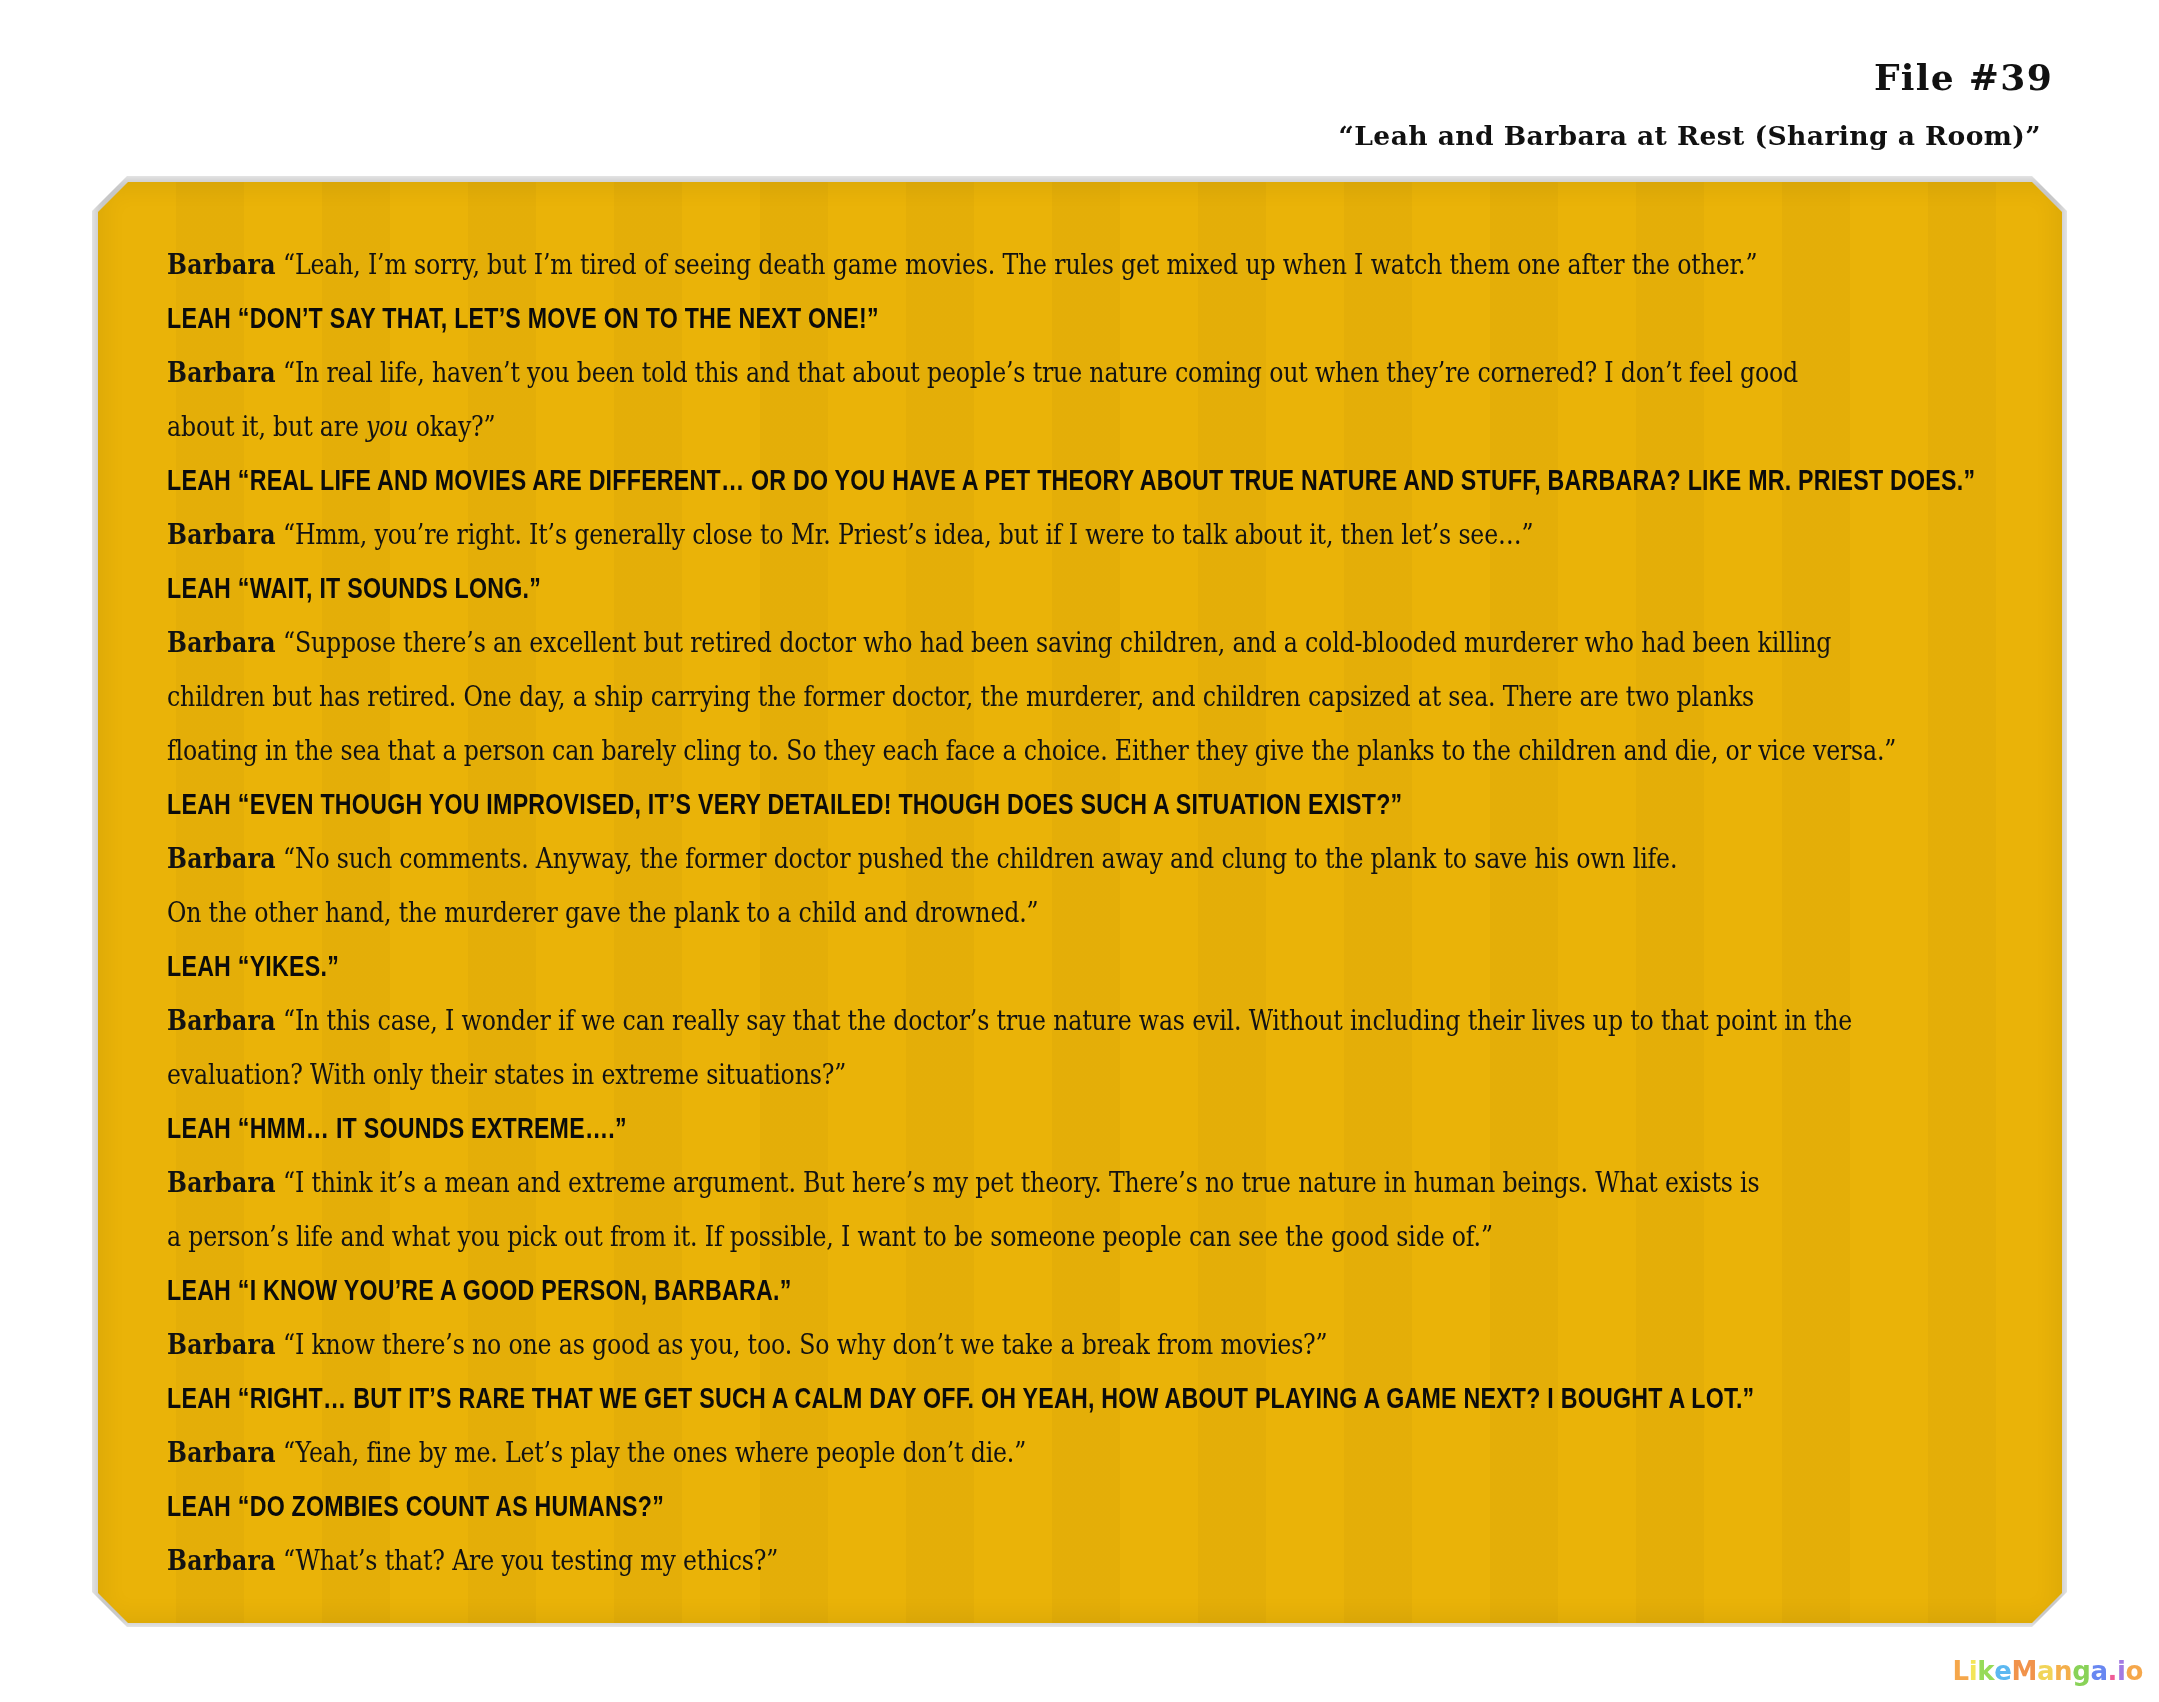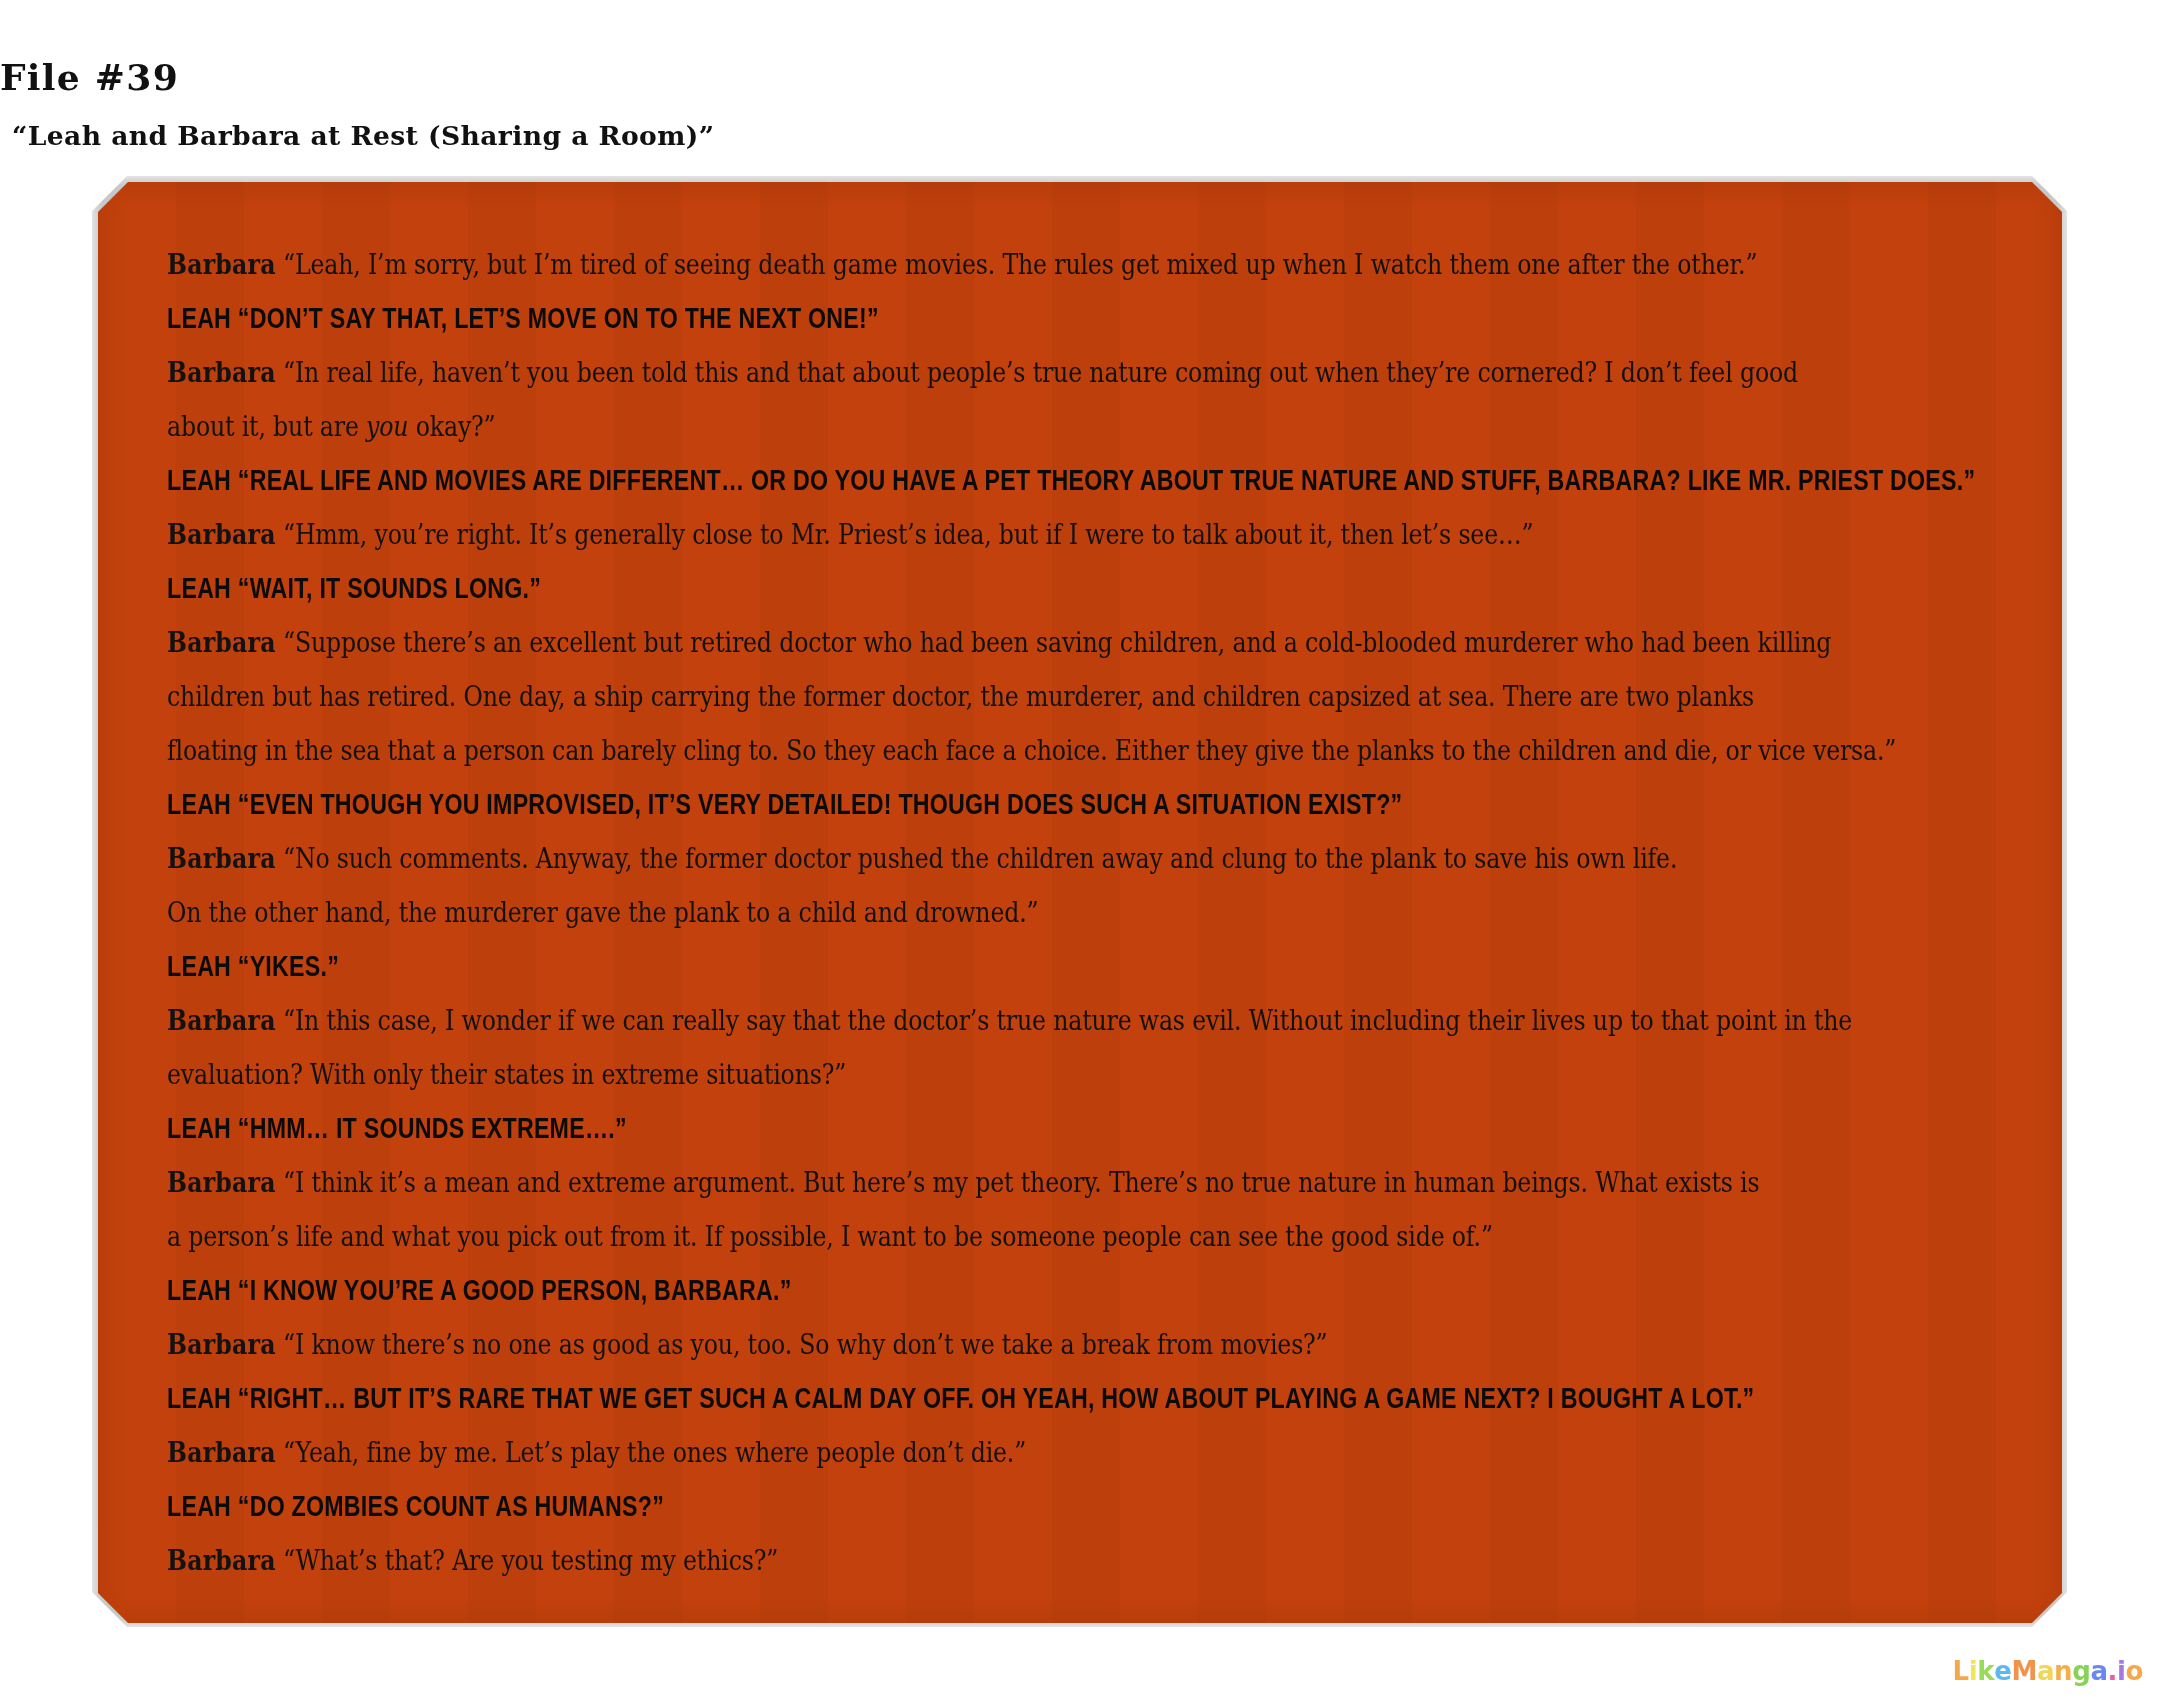--- a/index.html
+++ b/index.html
@@ -18,20 +18,21 @@
 
   
   #header {
     position: absolute;
     top: 0;
     left: 0;
     width: 2159px;
     height: 164px;
     box-sizing: border-box;
     padding-right: 106px;
+    text-align: right;
   }
   #file-number {
     font-family: "DejaVu Serif", "Liberation Serif", serif;
     font-weight: 700;
     font-size: 36px;
     letter-spacing: 1.3px;
     color: #111111;
     margin: 0;
     padding-top: 59px;
     line-height: 1;
@@ -49,21 +50,21 @@
     white-space: nowrap;
   }
 
   
   #page-panel {
     position: absolute;
     left: 98px;
     top: 182px;
     width: 1964px;
     height: 1441px;
-    background: #c2410c;
+    background: #eab308;
     -webkit-clip-path: polygon(30px 0, calc(100% - 30px) 0, 100% 30px,
                                100% calc(100% - 30px), calc(100% - 30px) 100%,
                                30px 100%, 0 calc(100% - 30px), 0 30px);
     clip-path: polygon(30px 0, calc(100% - 30px) 0, 100% 30px,
                        100% calc(100% - 30px), calc(100% - 30px) 100%,
                        30px 100%, 0 calc(100% - 30px), 0 30px);
   }
   #panel-shadow {
     position: absolute;
     left: 92px;

